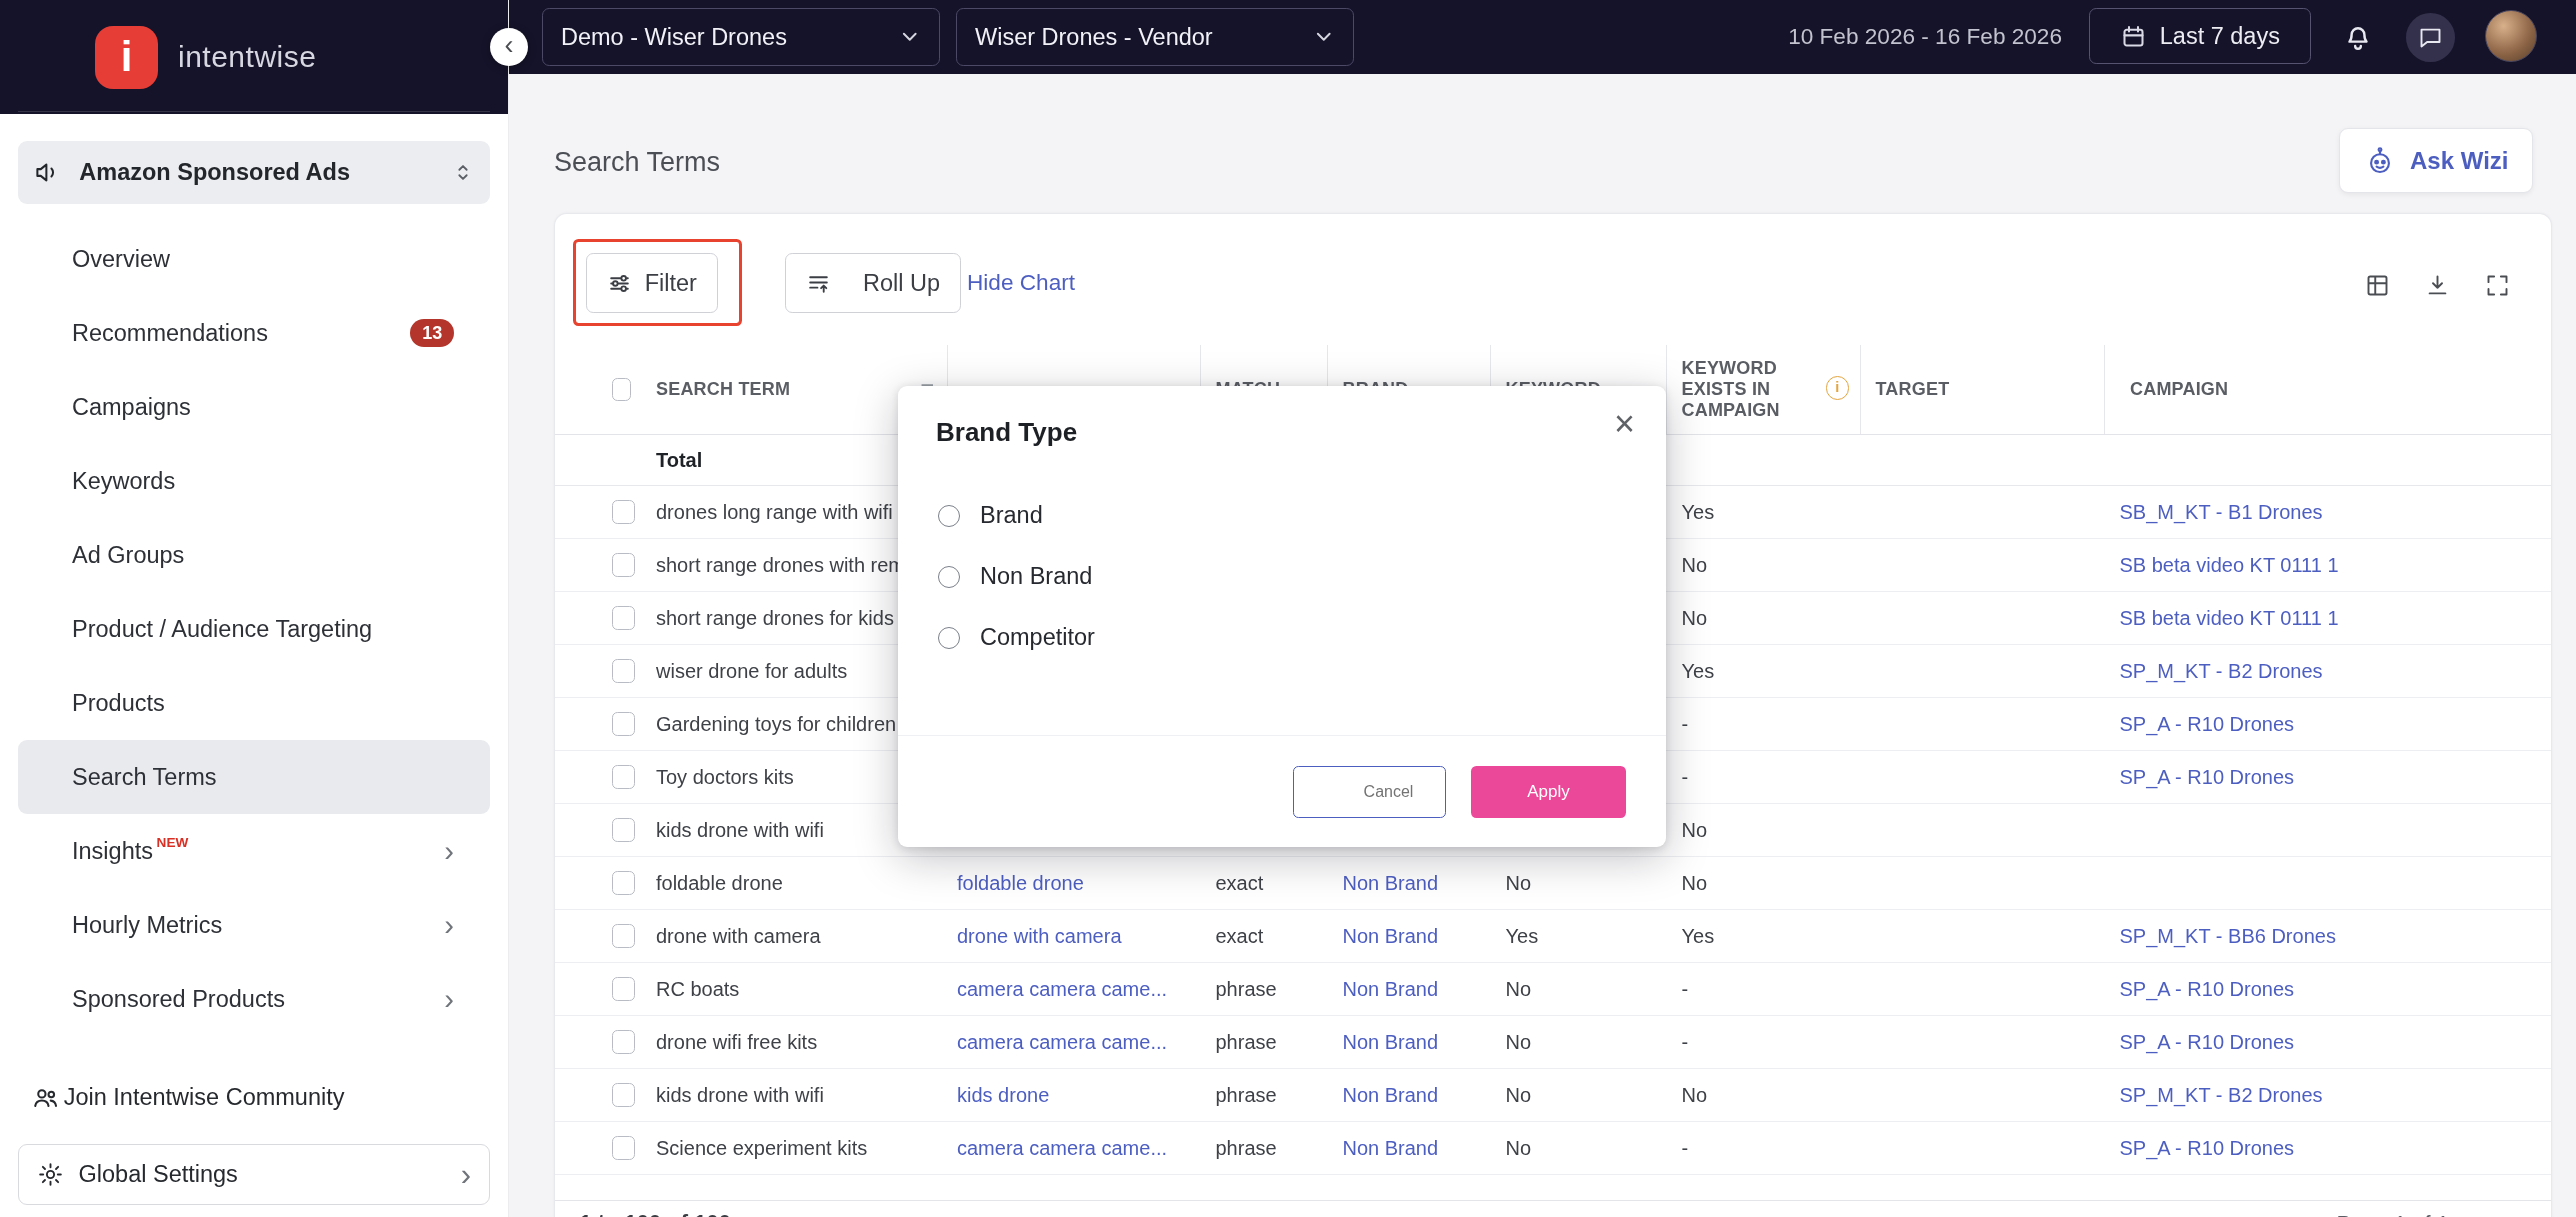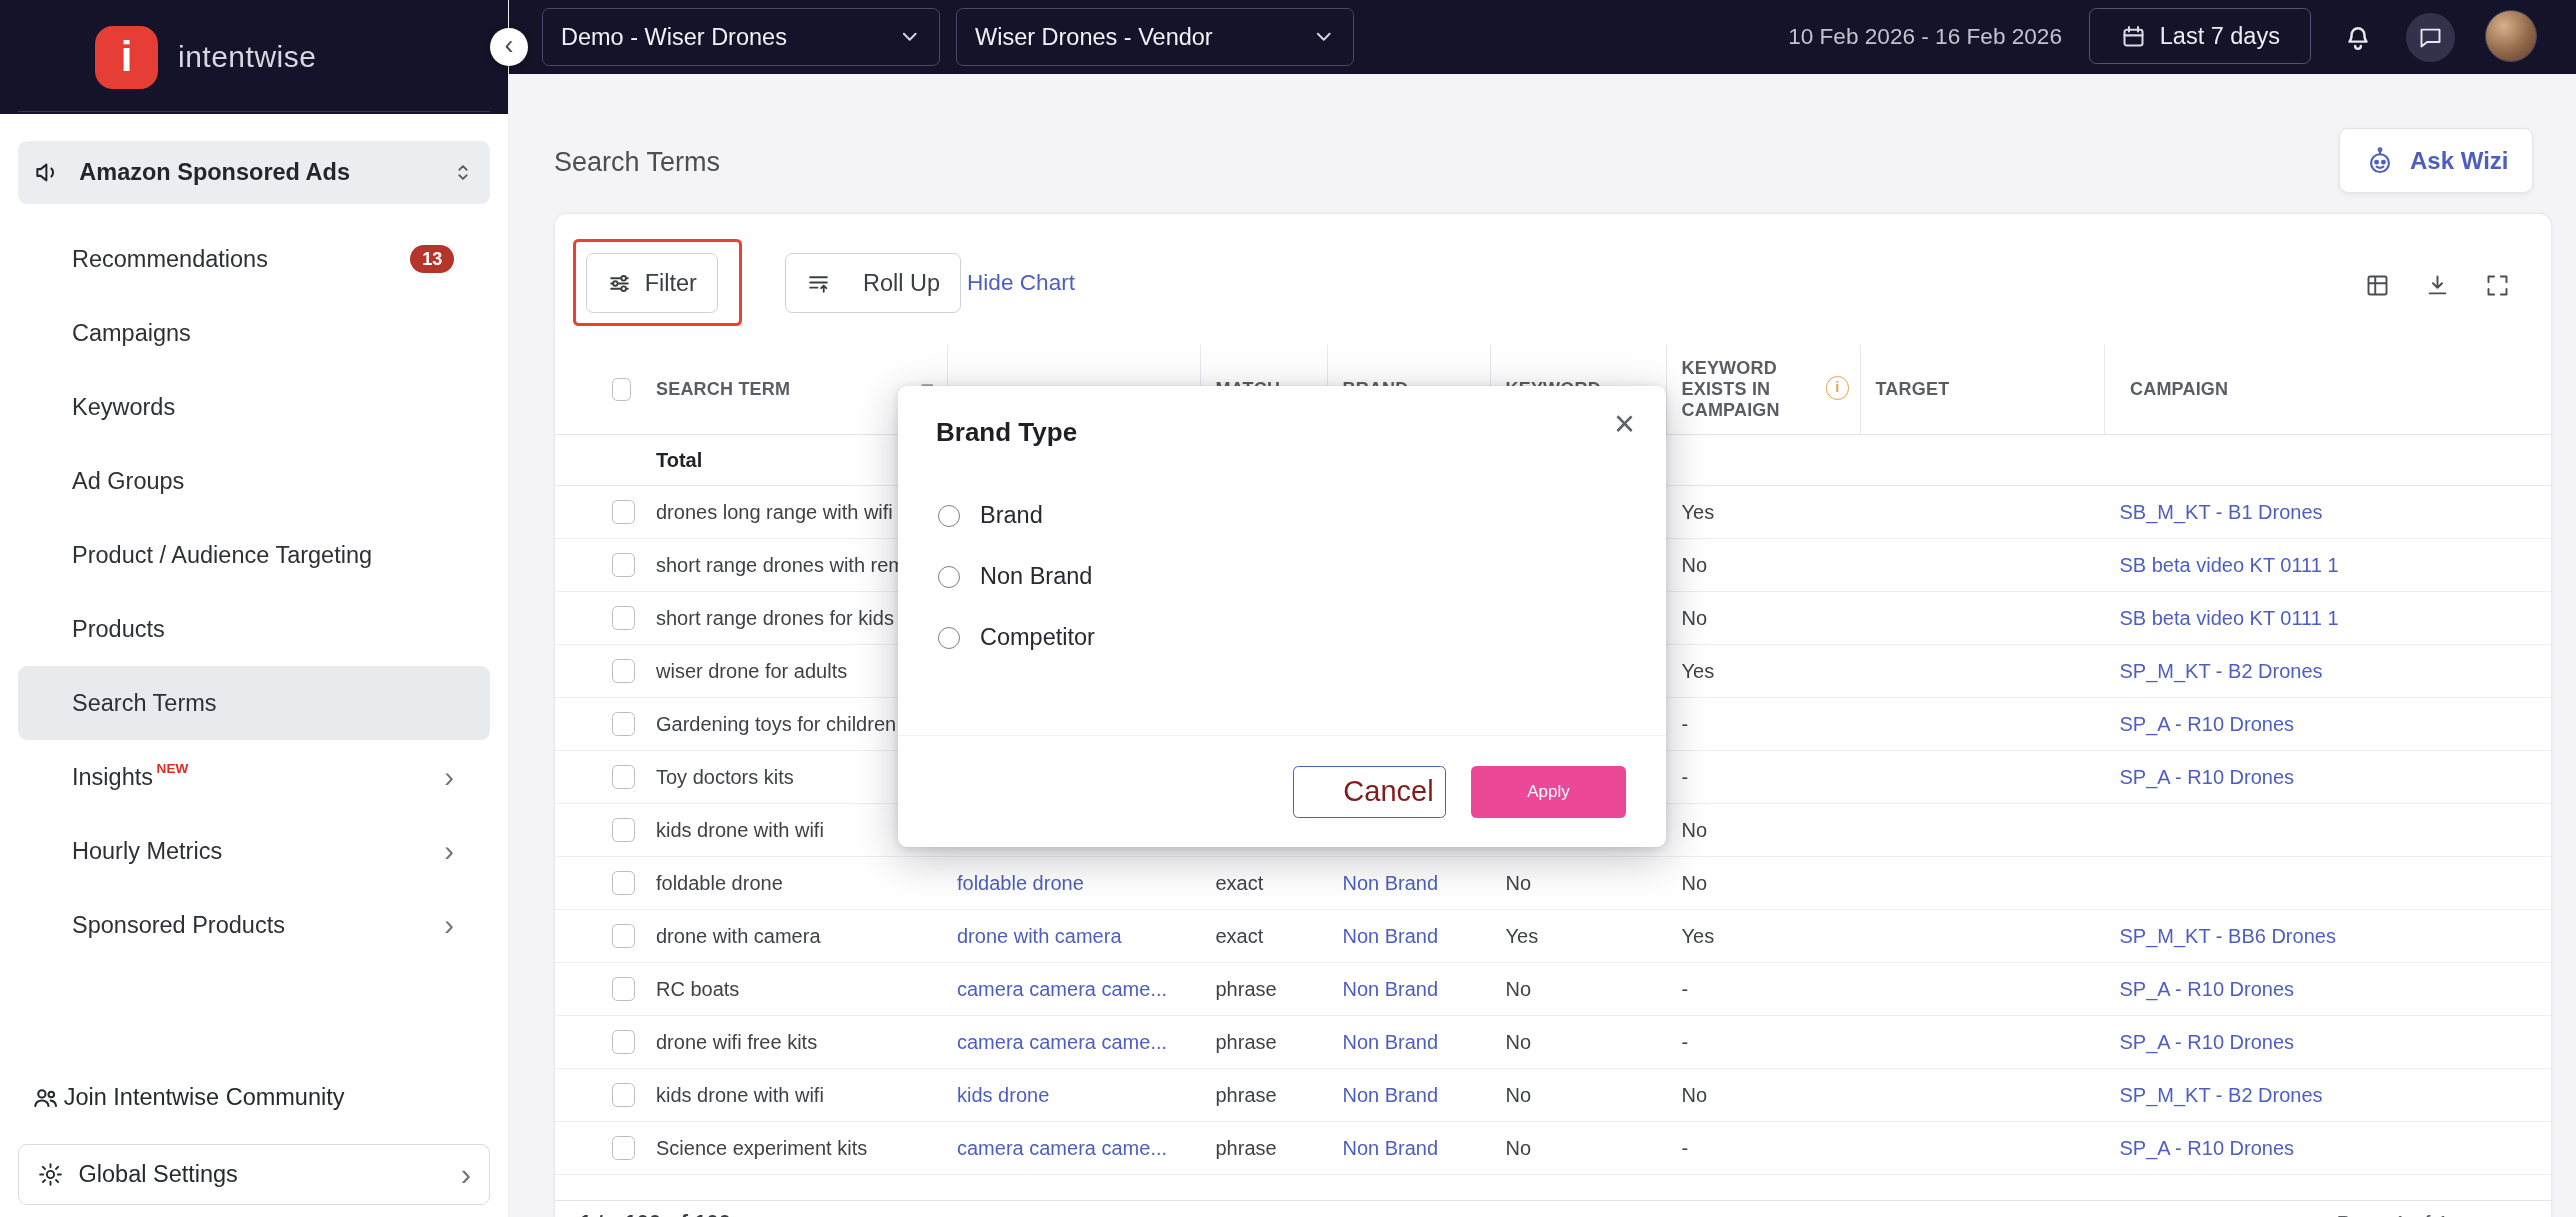--- a/index.html
+++ b/index.html
@@ -188,21 +188,21 @@
   .option { display:flex; align-items:center; gap:20px; padding:0 40px; height:61px; cursor:pointer; }
   .radio { width:22px; height:22px; border:1.8px solid #7a808a; border-radius:50%; background:#fff; }
   .option-label { font-size:23.5px; color:#26292f; }
   .modal-footer {
     position:absolute; left:0; right:0; bottom:0; height:112px;
     border-top:0.9px solid #eef0f3; display:flex; align-items:center;
     justify-content:flex-end; gap:25px; padding:0 40px;
   }
   .btn-cancel {
     width:153px; height:52px; border:1.8px solid #4d5ec1; border-radius:5.4px;
-    background:#fff; color:#7f1d1d; font-size:29px; font-weight:500;
+    background:#fff; color:#737373; font-size:16px; font-weight:500;
     display:flex; align-items:center; justify-content:center; cursor:pointer;padding-left:38px;
   }
   .btn-apply {
     width:155px; height:52px; border-radius:5.4px; border:none;
     background:#ec4899; color:#fff; font-size:17px; font-weight:500;
     display:flex; align-items:center; justify-content:center; cursor:pointer;
   }
 
   
   .annotation {
@@ -229,20 +229,23 @@
     <span>Amazon Sponsored Ads</span>
     <span class="updown">
       <svg width="22" height="25" viewBox="0 0 24 24" fill="none" stroke="#5b5f66" stroke-width="2" stroke-linecap="round" stroke-linejoin="round">
           <path d="M8 9l4-4 4 4"></path>
           <path d="M8 15l4 4 4-4"></path>
         </svg>
     </span>
   </div>
 
   <nav>
+    <div class="nav-item">
+      <span>Overview</span>
+    </div>
     <div class="nav-item">
       <span>Recommendations</span>
       <span class="nav-badge">13</span>
     </div>
     <div class="nav-item">
       <span>Campaigns</span>
     </div>
     <div class="nav-item">
       <span>Keywords</span>
     </div>

